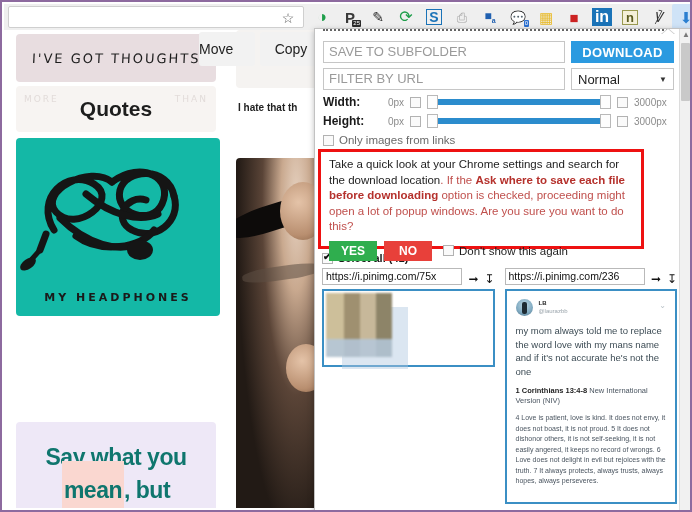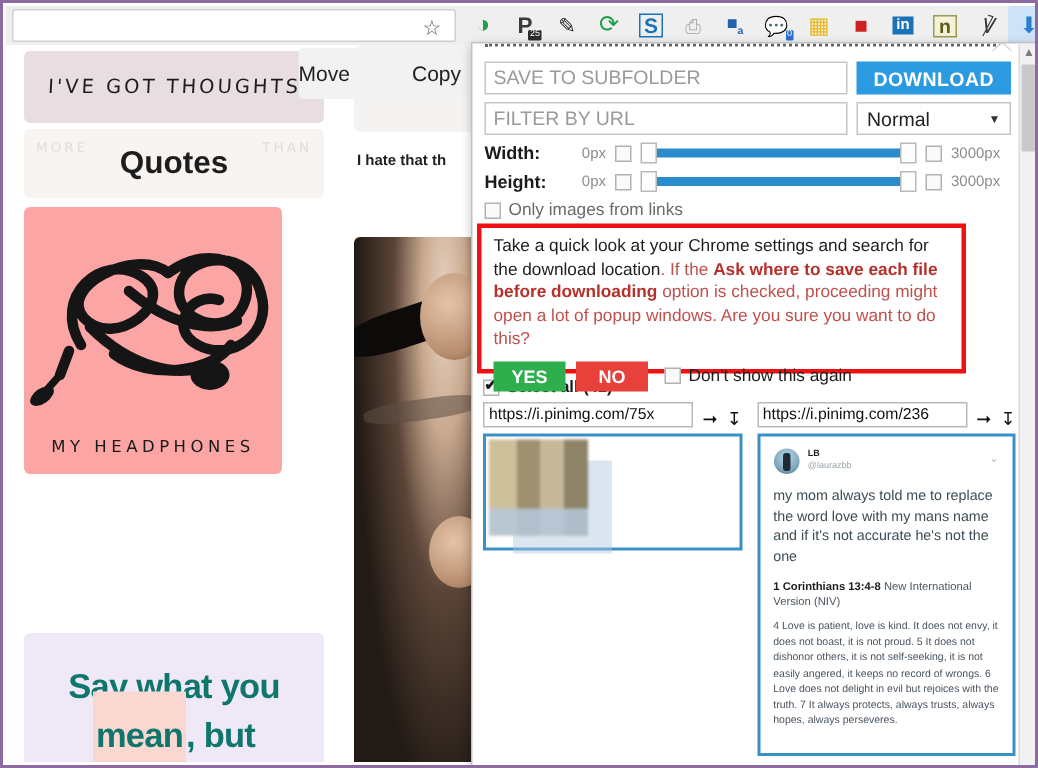--- a/index.html
+++ b/index.html
@@ -74,21 +74,21 @@
     display:flex;align-items:center;justify-content:center;
   }
   .pin-quotes .faint{
     position:absolute;left:10px;top:8px;right:10px;
     font-size:9px;color:#e2dcda;letter-spacing:2px;
     font-family:"DejaVu Sans", sans-serif;
   }
   .pin-quotes b{font-size:21px;color:#1d1d1d;font-weight:bold;z-index:2;}
 
   .pin-headphones{
-    left:12px;top:108px;width:172px;height:178px;background:#fca5a5;
+    left:12px;top:108px;width:204px;height:178px;background:#14b8a6;font-weight:bold;
   }
   .pin-headphones .cap{
     position:absolute;left:0;right:0;bottom:12px;text-align:center;
     font-family:"DejaVu Sans", sans-serif;
     font-size:11px;letter-spacing:3px;color:#1a1a1a;
   }
   .pin-say{
     left:12px;top:392px;width:200px;height:120px;background:#eee8f7;
   }
   .pin-say .l{
@@ -324,21 +324,21 @@
         <span class="gl" style="color:#2b6fd0;font-size:13px;">💬</span>
         <span class="badge" style="background:#2b6fd0;">0</span>
       </div>
       <div class="ext-icon">
         <span class="gl" style="color:#e8b923;font-size:15px;">▦</span>
       </div>
       <div class="ext-icon">
         <span class="gl" style="color:#cc2222;font-size:15px;">■</span>
       </div>
       <div class="ext-icon">
-        <span class="gl" style="background:#1a73b8;color:#fff;font-size:10px;font-weight:bold;padding:1px 3px;">in</span>
+        <span class="gl" style="background:#1a73b8;color:#fff;font-size:16px;font-weight:bold;padding:1px 3px;">in</span>
       </div>
       <div class="ext-icon">
         <span class="gl" style="color:#5c5c20;font-size:13px;font-weight:bold;border:1px solid #9a9a50;padding:0 3px;background:#f5f0d8;">n</span>
       </div>
       <div class="ext-icon">
         <span class="gl" style="color:#333;font-size:14px;font-style:italic;">℣</span>
       </div>
       <div class="ext-icon ext-active">
         <span class="gl" style="color:#2b7fd0;font-size:15px;">⬇</span>
       </div>

